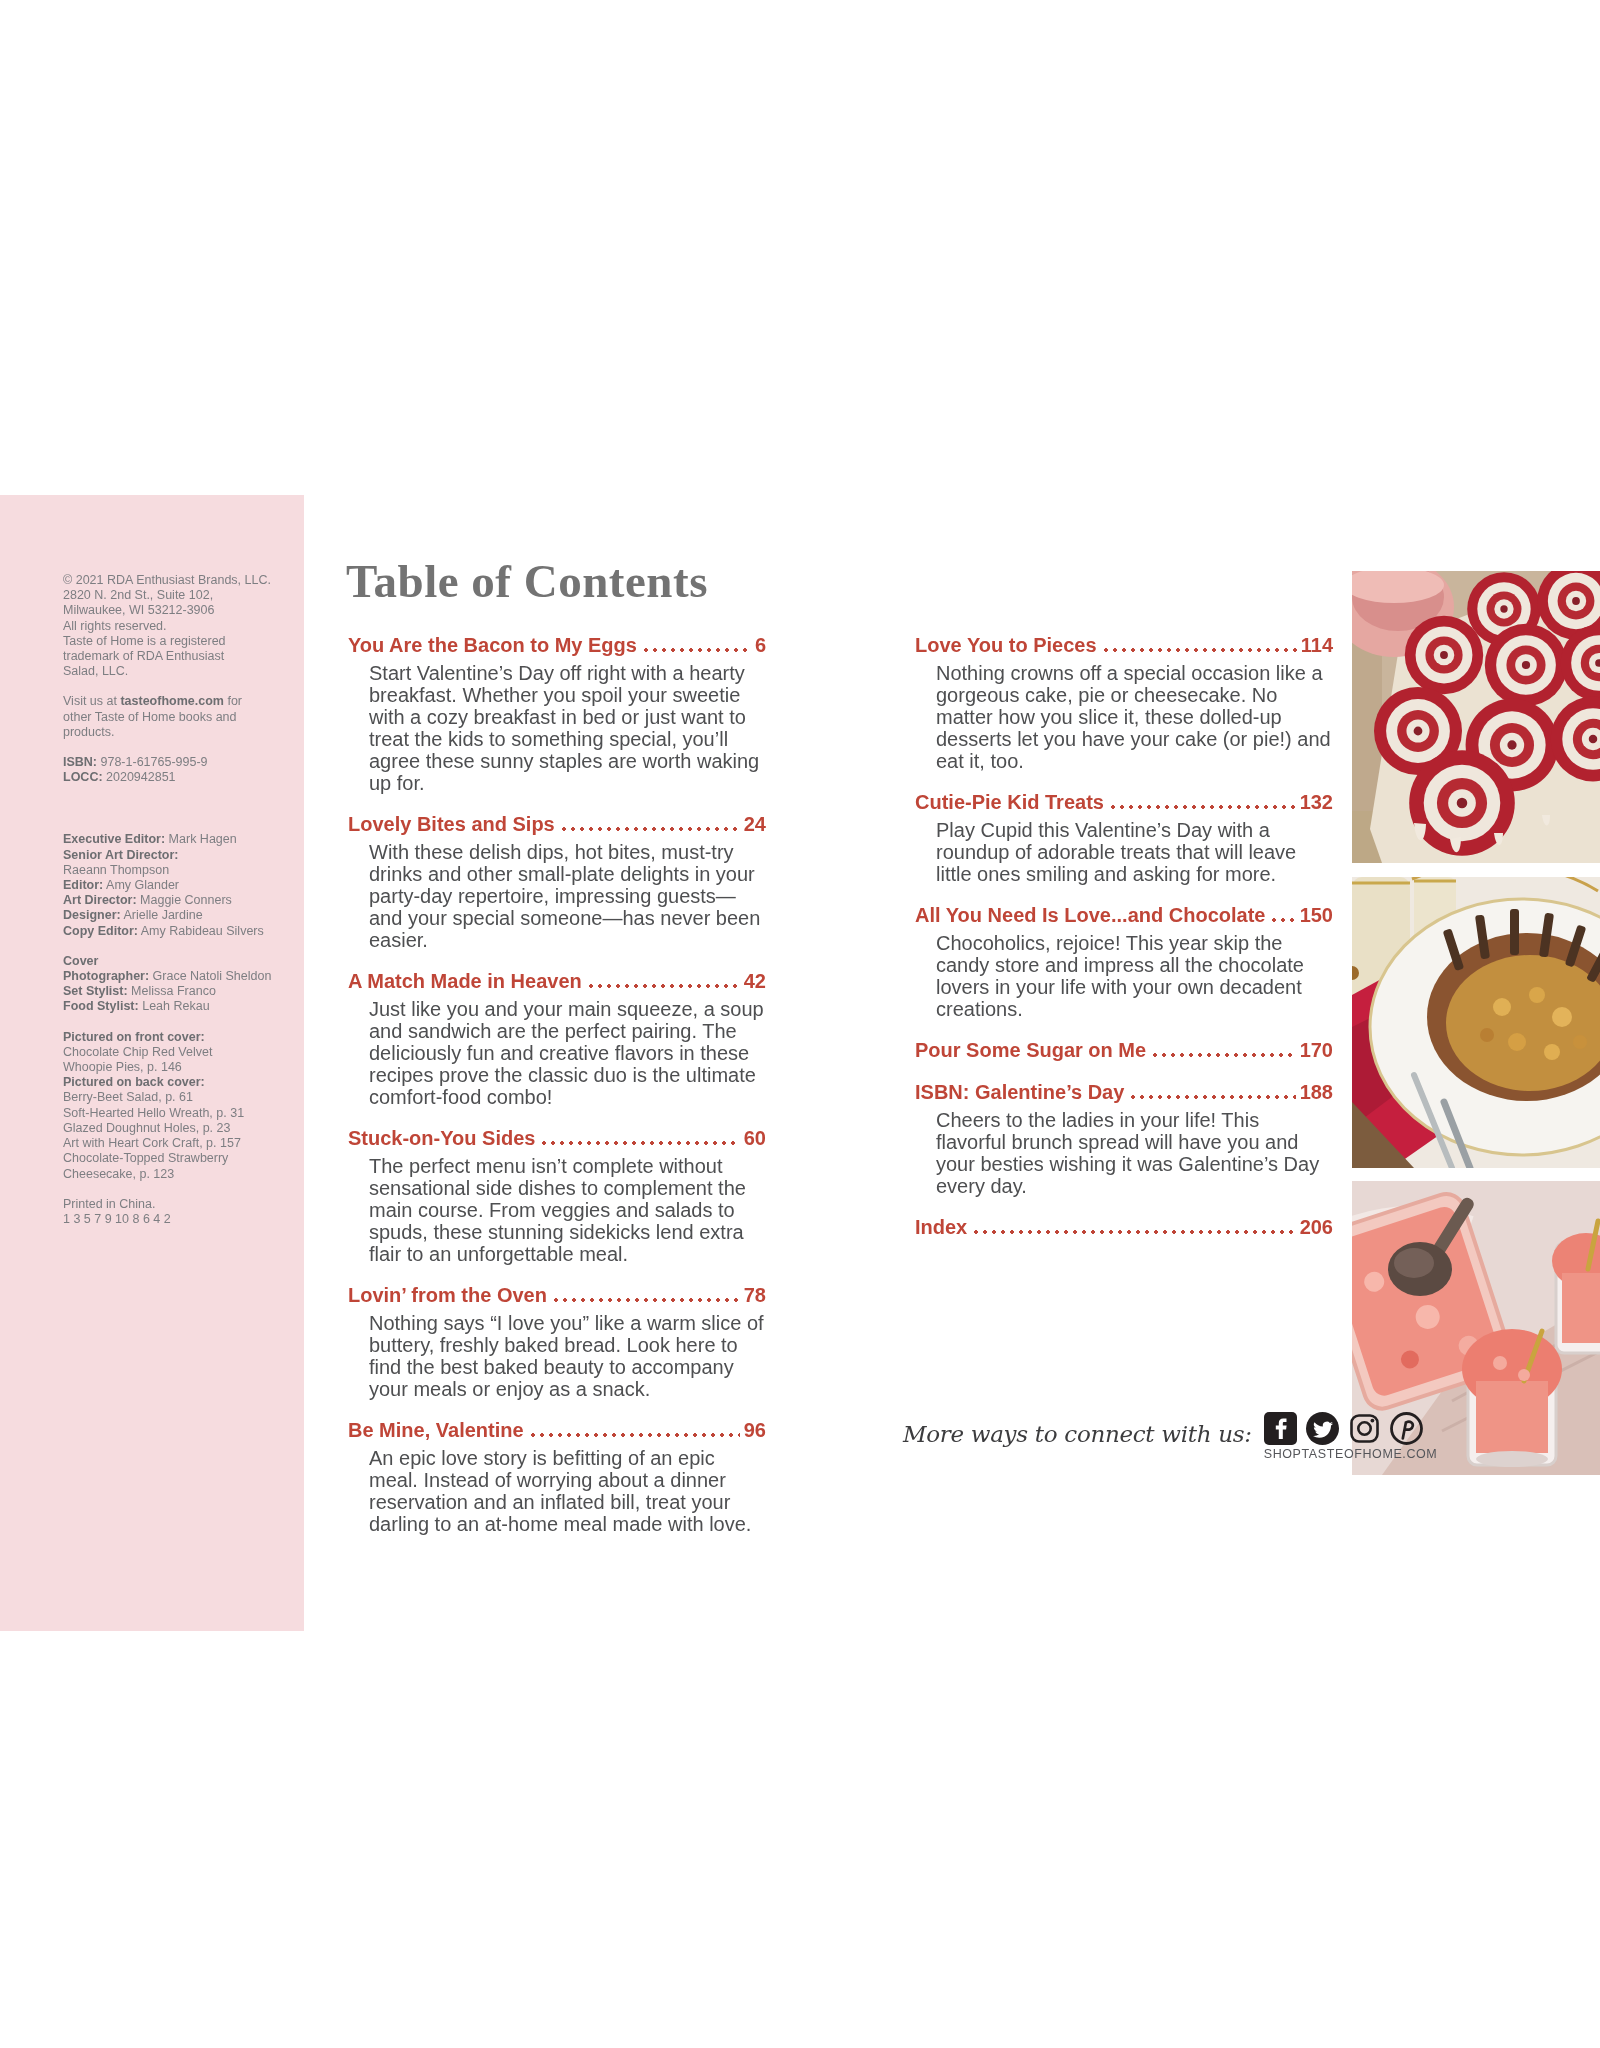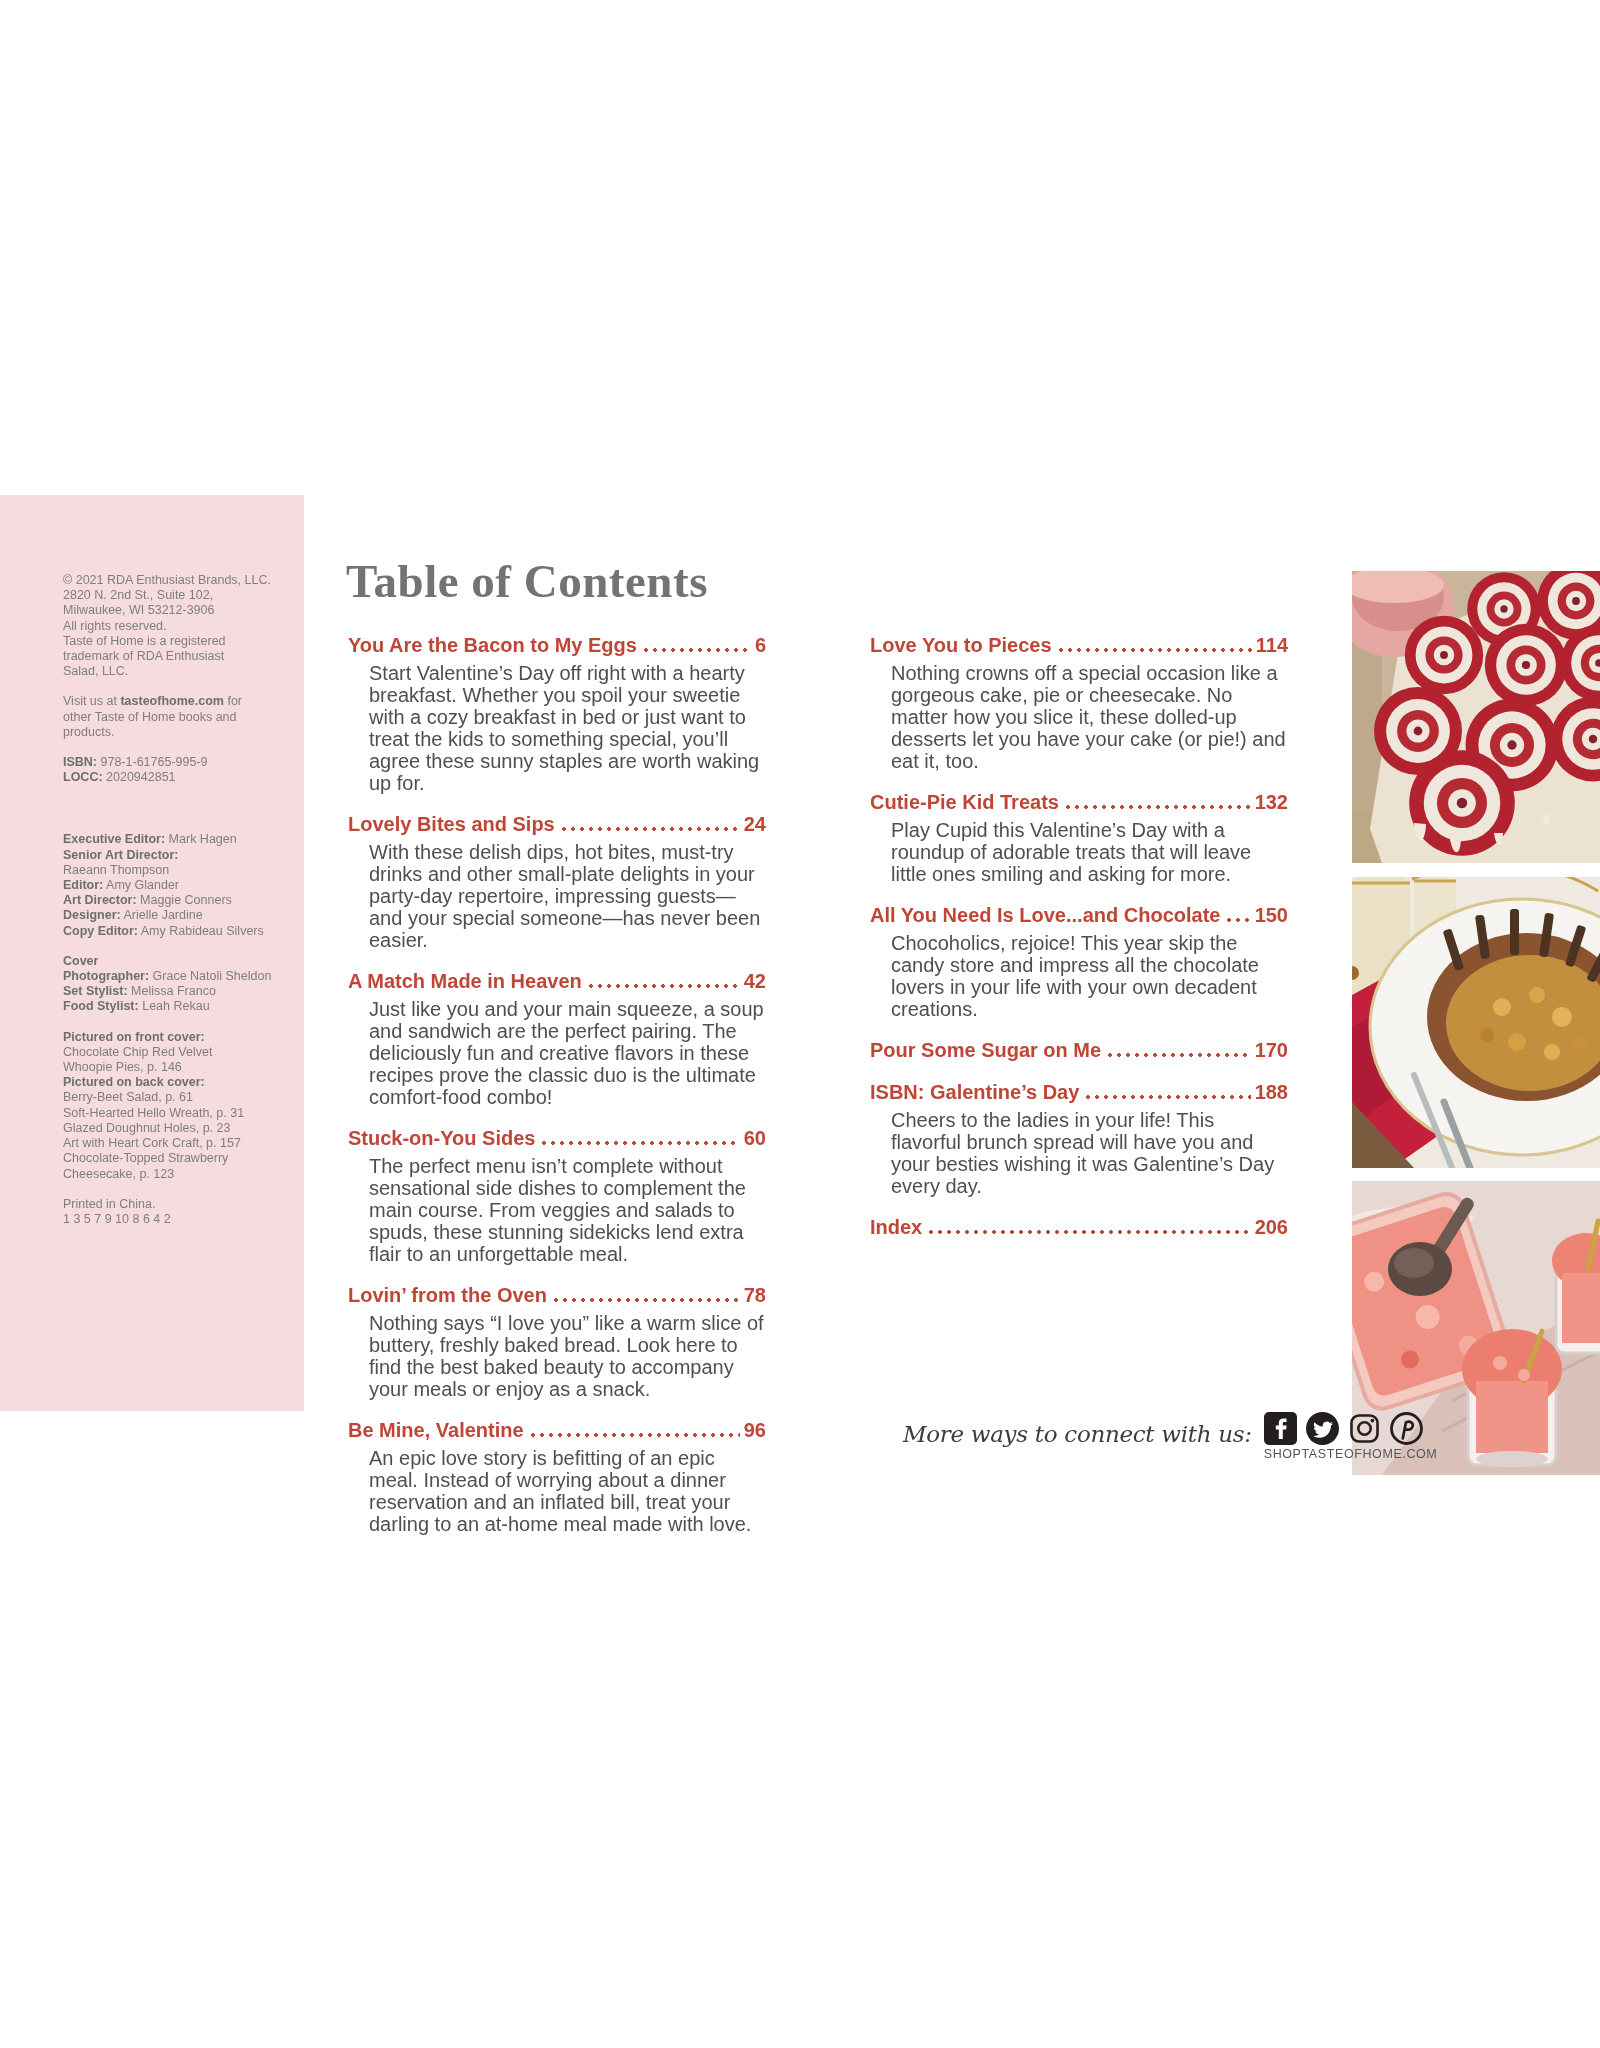--- a/index.html
+++ b/index.html
@@ -1,34 +1,34 @@
 <!DOCTYPE html>
 <html><head>
 <meta charset="utf-8">
 <style>
   html,body{margin:0;padding:0;background:#ffffff;}
   body{width:1600px;height:2048px;font-family:"Liberation Sans", sans-serif;}
   .page{position:relative;width:1600px;height:2048px;overflow:hidden;background:#ffffff;}
 
   
-  .sidebar{position:absolute;left:0;top:495px;width:304px;height:916px;background:#f6dcdf;
+  .sidebar{position:absolute;left:0;top:495px;width:304px;height:1136px;background:#f6dcdf;
     box-sizing:border-box;padding:78px 8px 16px 63px;font-size:12.5px;line-height:15.2px;color:#7d7e82;}
   .sb-block{margin-bottom:15px;}
   .sb-block.gap-lg{margin-bottom:47px;}
   .sb-line .b{font-weight:bold;color:#6d6e71;}
 
   
   .toc-title{position:absolute;left:346px;top:556px;margin:0;
     font-family:"Liberation Serif", serif;font-weight:700;font-size:47px;line-height:50px;
     color:#737373;letter-spacing:0.5px;}
 
   
   .col{position:absolute;top:634px;width:418px;}
   .col-left{left:348px;}
-  .col-right{left:870px;}
+  .col-right{left:915px;}
   .entry{margin-bottom:19px;}
   .entry-head{display:flex;align-items:baseline;font-weight:700;font-size:20px;color:#bf4537;cursor:pointer;}
   .entry-title{white-space:nowrap;}
   .leader{flex:1 1 auto;height:4px;margin:0 4px 2px 7px;align-self:baseline;min-width:18px;
     background-image:radial-gradient(circle at 2px 2px,#bf4537 1.7px,rgba(0,0,0,0) 1.9px);
     background-size:9px 4px;background-repeat:repeat-x;}
   .entry-page{white-space:nowrap;}
   .entry-desc{margin:5px 0 0 21px;font-size:20px;line-height:22px;color:#4e4f51;}
 
   

